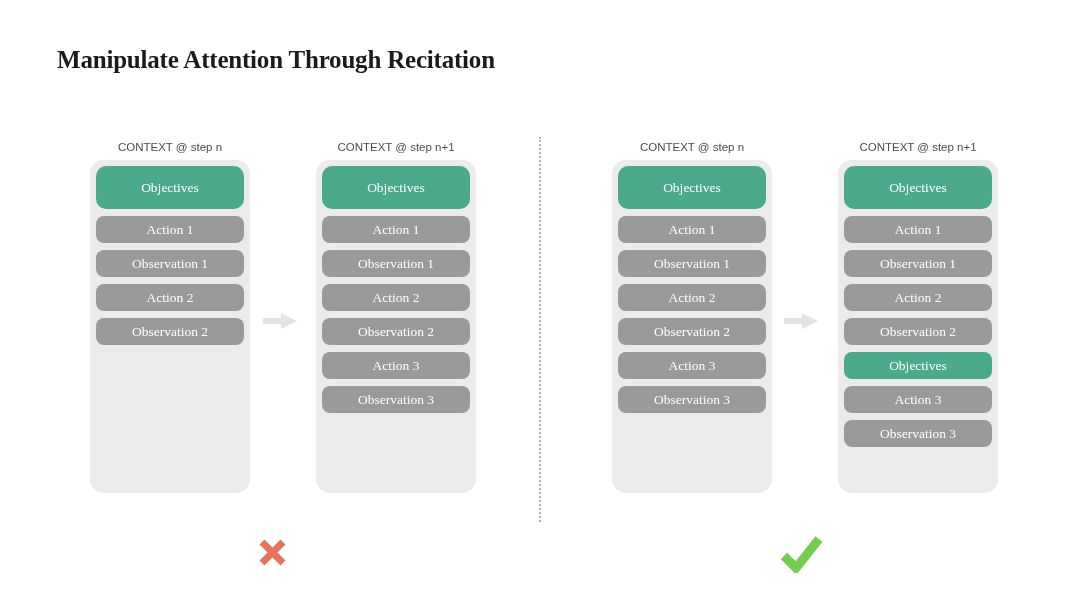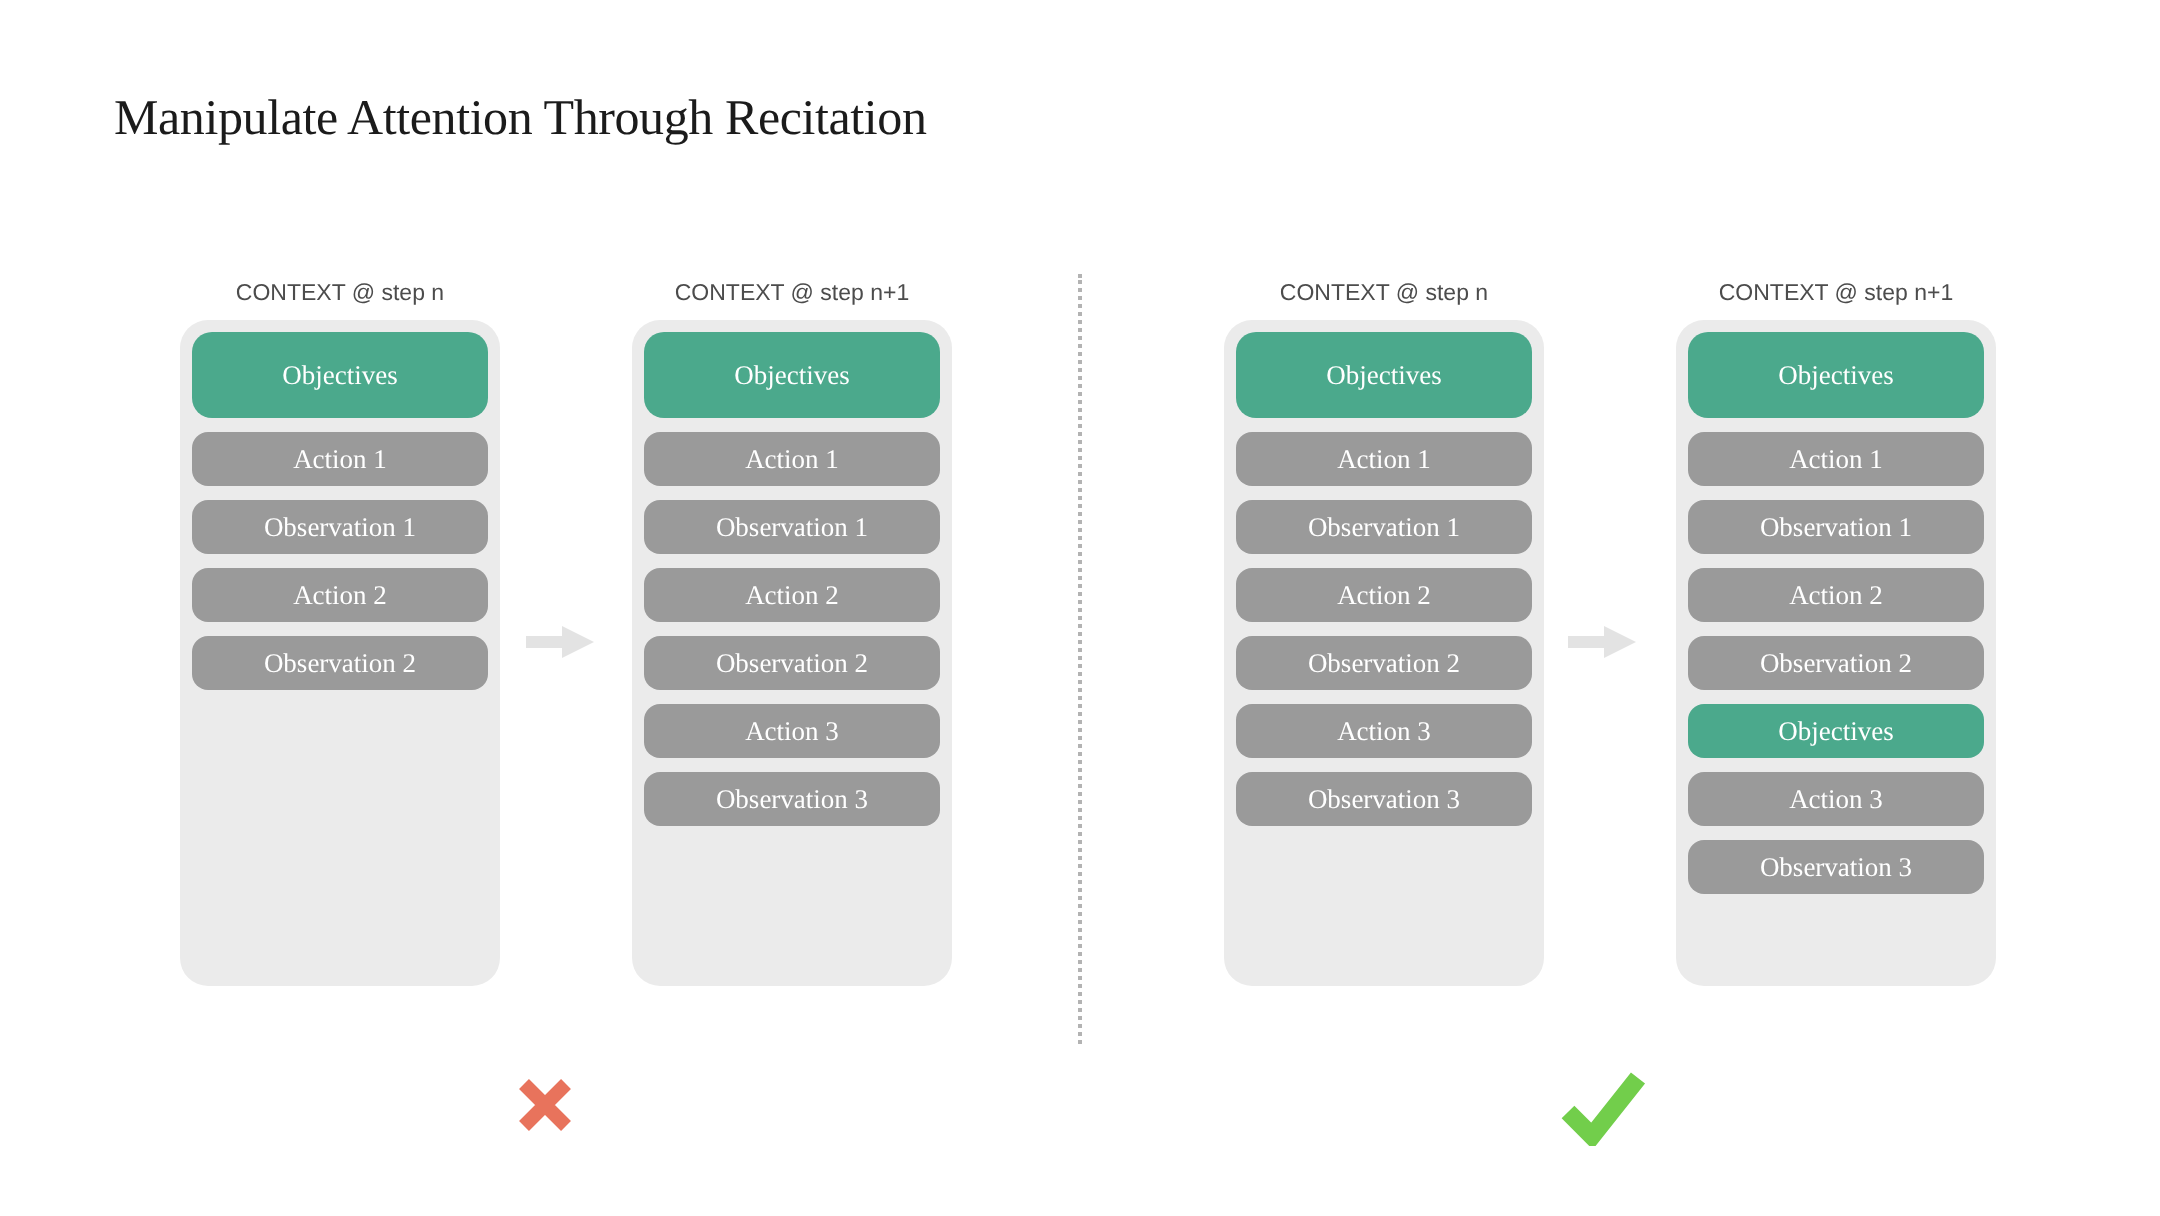--- a/index.html
+++ b/index.html
@@ -6,21 +6,21 @@
   html,body { width:1080px; height:608px; }
   body {
     background:#ffffff;
     position:relative;
     overflow:hidden;
     font-family:"Liberation Sans", sans-serif;
   }
   .title {
     position:absolute; left:57px; top:46px;
     font-family:"Liberation Serif", serif;
-    font-weight:400; font-size:25px; letter-spacing:-0.2px;
+    font-weight:700; font-size:25px; letter-spacing:-0.2px;
     color:#1b1b1b;
   }
   .column { position:absolute; top:140px; width:160px; }
   .col-header {
     text-align:center; font-size:11.5px; color:#4c4c4c;
     height:14px; line-height:14px; margin-bottom:6px;
     font-family:"Liberation Sans", sans-serif;
     white-space:nowrap;
   }
   .panel {

